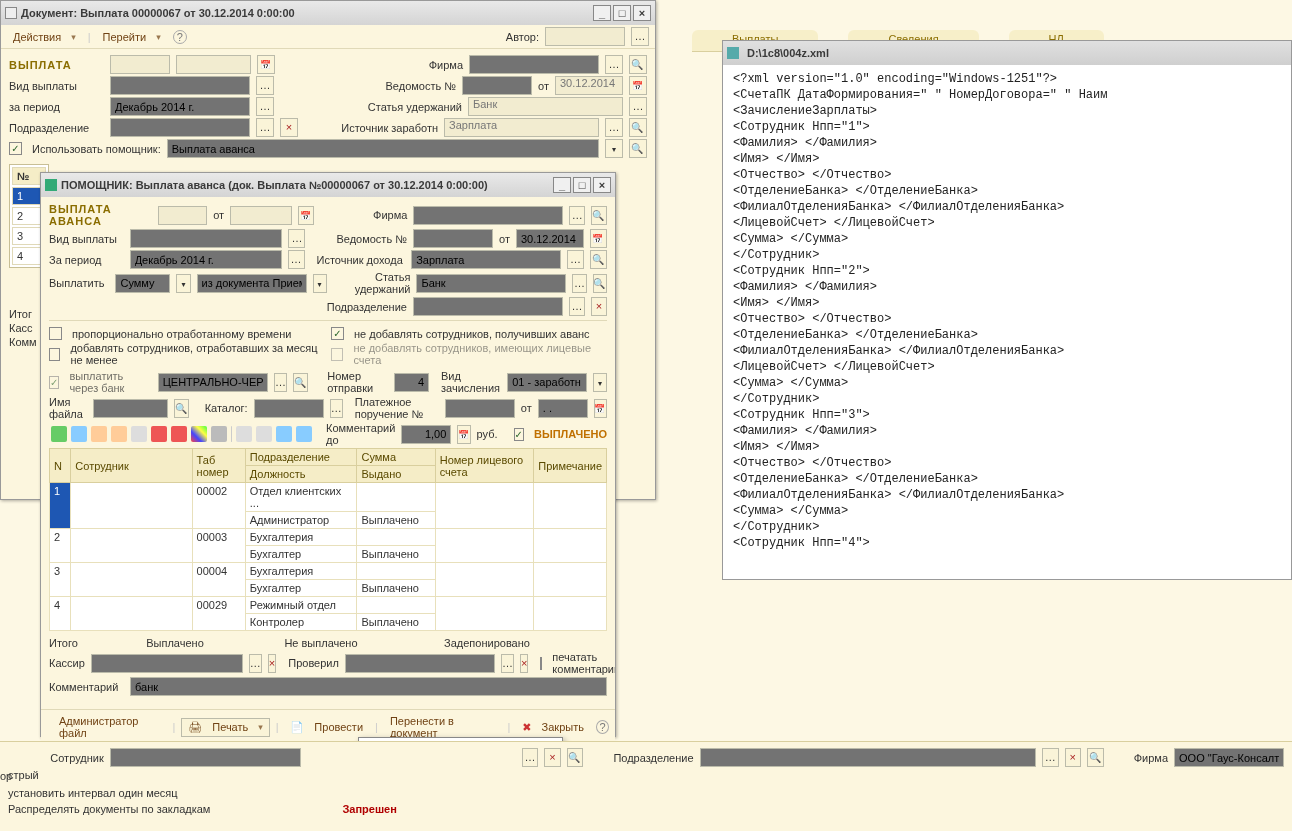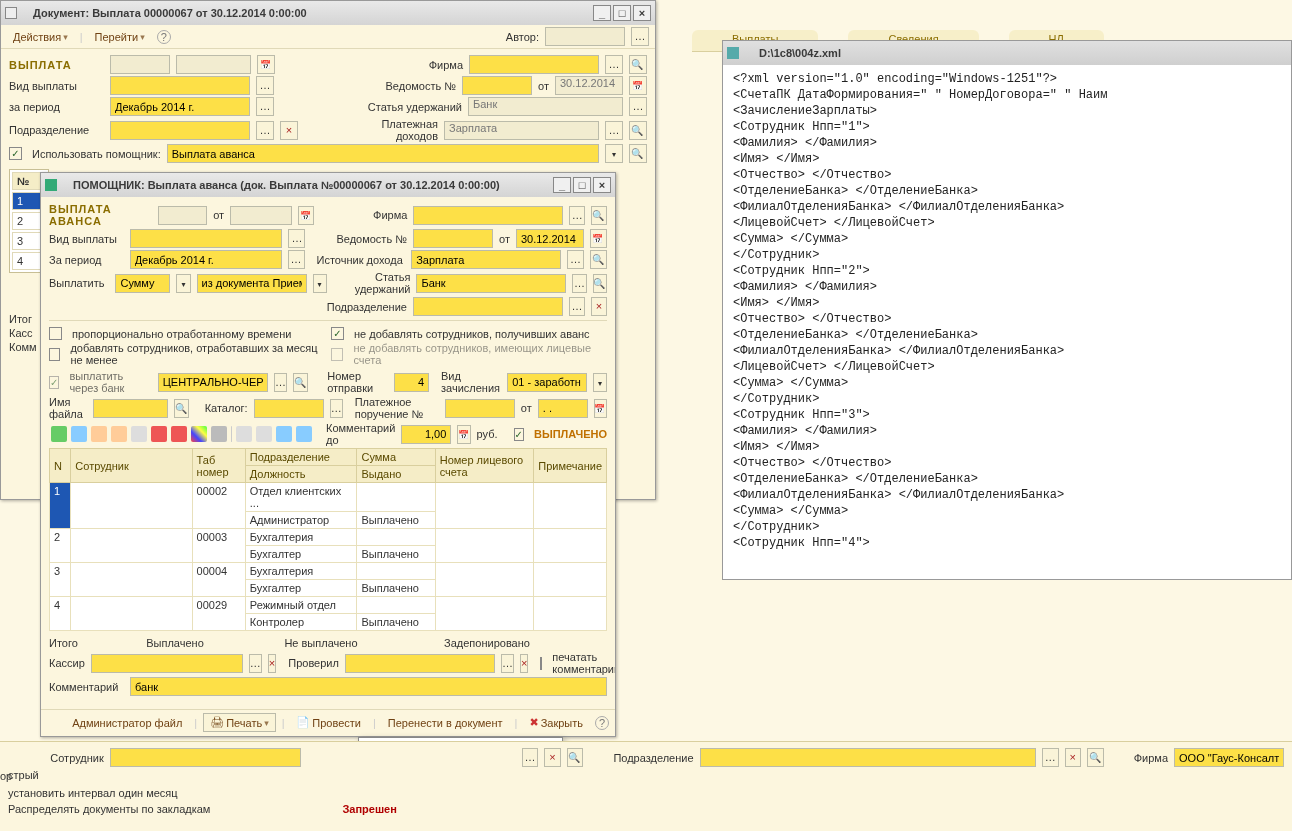--- a/index.html
+++ b/index.html
@@ -1,30 +1,30 @@
 <!DOCTYPE html>
 <html><head>
 <meta charset="utf-8">
 <style>
   * { box-sizing: border-box; }
   body { margin:0; font-family: "Tahoma", "Verdana", sans-serif; font-size:11px; color:#333; background:#fdf8e4; width:1292px; height:831px; overflow:hidden; position:relative; }
   .window { position:absolute; background:#fcf6de; border:1px solid #999; box-shadow: 1px 1px 3px rgba(0,0,0,0.3);}
   .titlebar { display:flex; align-items:center; justify-content:space-between; height:24px; padding:0 4px; background: linear-gradient(#e9e9e9,#d4d4d4); color:#3a3a3a; font-weight:bold;}
-  .titlebar .titletext { flex:1; padding-left:16px; white-space:nowrap; overflow:hidden; }
+  .titlebar .titletext { flex:1; padding-left:4px; white-space:nowrap; overflow:hidden; }
   .titlebar .winbtns { display:flex; gap:2px;}
   .titlebar .winbtn { width:18px; height:16px; text-align:center; line-height:14px; border:1px solid #888; background:#f0f0f0; cursor:default;}
   .toolbar { height:24px; display:flex; align-items:center; gap:6px; padding:0 6px; background:#fcf6de; border-bottom:1px solid #e0d9b8;}
-  .tbtn { display:inline-flex; align-items:center; gap:2px; padding:2px 6px; cursor:default; color:#704214; }
+  .tbtn { display:inline-flex; align-items:center; gap:10px; padding:2px 6px; cursor:default; color:#704214; }
   .tbtn .dd { font-size:9px; opacity:.7;}
   .help-icon { width:14px; height:14px; border:1px solid #aaa; border-radius:50%; text-align:center; line-height:12px; color:#777; }
   .body { padding:4px 8px; }
   .row { display:flex; align-items:center; gap:6px; margin:2px 0;}
   .lbl { display:inline-block; }
   .heading { color:#8a6d00; font-weight:bold; letter-spacing:1px;}
-  input[type=text], .inputlike { height:19px; border:1px solid #bba; background:#fde047; padding:0 4px; font:inherit;}
+  input[type=text], .inputlike { height:19px; border:1px solid #bba; background:#737373; padding:0 4px; font:inherit;}
   .inputlike.disabled { background:#f2ecd0; color:#777;}
   .minibtn { width:18px; height:19px; border:1px solid #bba; background:#faf4d8; text-align:center; line-height:17px; cursor:default; }
   .check { width:13px; height:13px; border:1px solid #888; display:inline-block; margin-right:4px; text-align:center; line-height:11px; font-size:10px; color:#2b662b;}
   .check.on::after{ content:"✓"; color:#2b662b;}
   .numtable { border:1px solid #c8bf95; background:#fff; }
   .numtable th, .numtable td { border:1px solid #e0d9b8; padding:2px 4px; text-align:left;}
   .numtable th { background:#f5edc7;}
   .footerbar { display:flex; align-items:center; gap:6px; padding:3px 6px; background:#fcf6de; border-top:1px solid #e0d9b8;}
   .menu { position:absolute; background:#fff; border:1px solid #888; box-shadow:2px 2px 6px rgba(0,0,0,.3); min-width:200px; padding:2px;}
   .menu .item{ padding:4px 10px; white-space:nowrap;}
@@ -156,21 +156,21 @@
       <span class="lbl" style="width:100px;text-align:right">Статья удержаний</span>
       <span class="inputlike disabled" style="width:155px">Банк</span>
       <span class="minibtn threedots"></span>
     </div>
     <div class="row">
       <span class="lbl" style="width:95px">Подразделение</span>
       <input type="text" style="width: 140px;">
       <span class="minibtn threedots"></span>
       <span class="minibtn xbtn"></span>
       <span class="spacer"></span>
-      <span class="lbl" style="width:100px;text-align:right">Платежная доходов</span>
+      <span class="lbl" style="width:100px;text-align:right">Источник заработн</span>
       <span class="inputlike disabled" style="width:155px">Зарплата</span>
       <span class="minibtn threedots"></span>
       <span class="minibtn magnify"></span>
     </div>
     <div class="row">
       <span class="check on"></span>
       <span class="lbl">Использовать помощник:</span>
       <input type="text" style="flex: 1 1 0%;" value="Выплата аванса">
       <span class="minibtn ddbtn"></span>
       <span class="minibtn magnify"></span>

